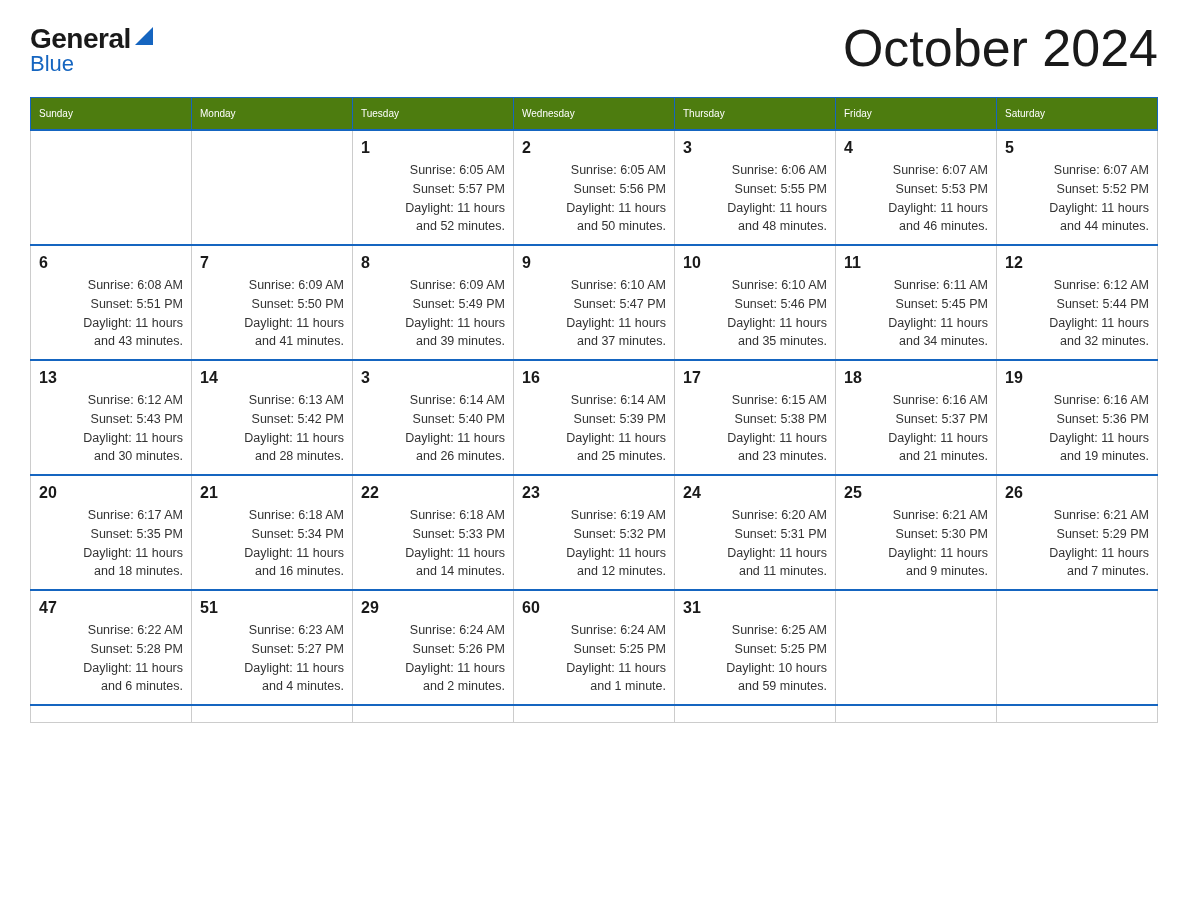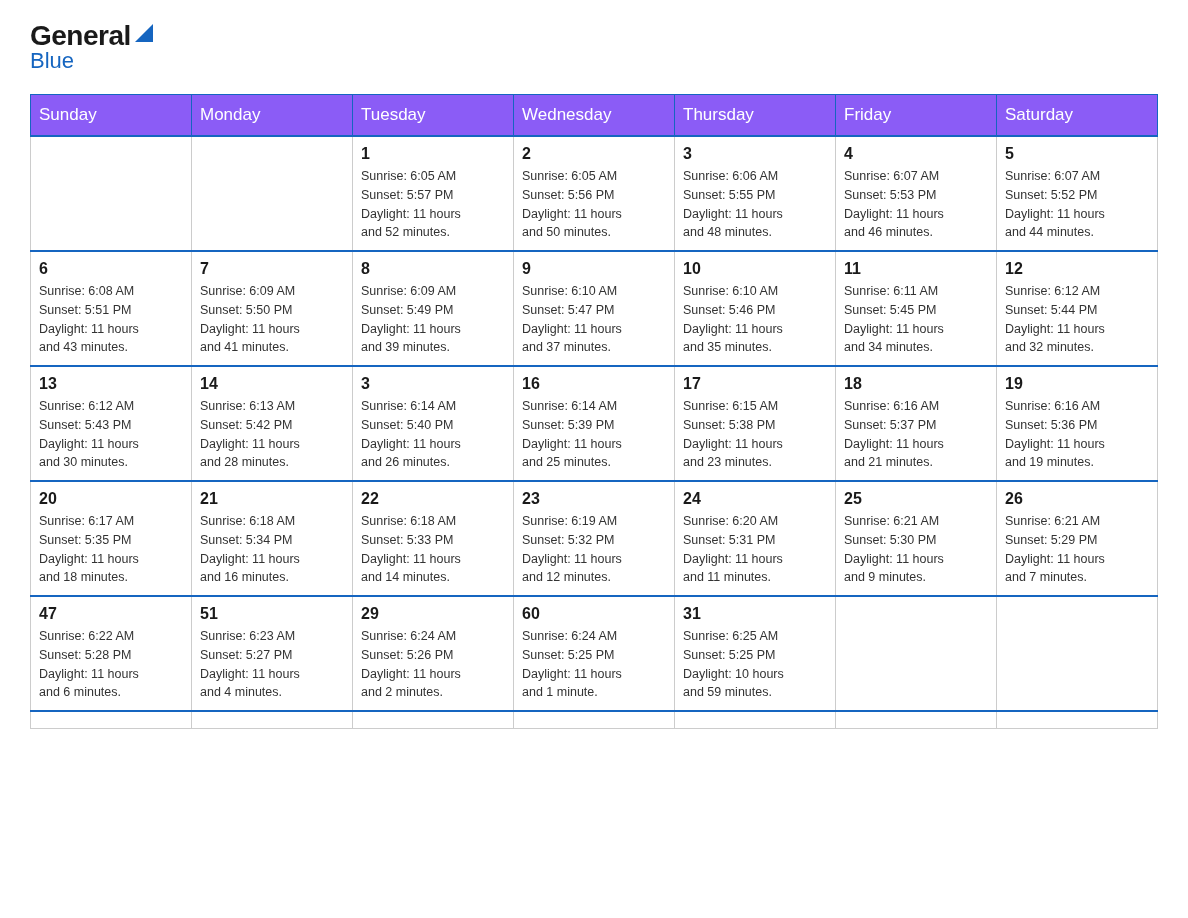--- a/index.html
+++ b/index.html
@@ -44,23 +44,23 @@
     .location {
       font-size: 20px;
       color: #555;
       margin-top: 4px;
     }
     .calendar-table {
       width: 100%;
       border-collapse: collapse;
     }
     .calendar-table th {
-      background-color: #8b5cf6;
+      background-color: #4d7c0f;
       color: #fff;
-      font-size: 17px;
+      font-size: 10px;
       font-weight: normal;
       padding: 10px 8px;
       text-align: left;
       border: 1px solid #1565c0;
     }
     .calendar-table td {
       vertical-align: top;
       border: 1px solid #ccc;
       padding: 8px 8px;
       width: calc(100% / 7);
@@ -72,38 +72,40 @@
     .day-number {
       font-size: 16px;
       font-weight: bold;
       color: #1a1a1a;
       margin-bottom: 4px;
     }
     .day-info {
       font-size: 12.5px;
       color: #333;
       line-height: 1.5;
+      text-align: right;
     }
   </style>
 </head>
 <body>
 
 <div class="header">
   <div class="logo">
     <div style="display:flex;align-items:center;">
       <span class="logo-general">General</span>
       <span style="display:inline-block;margin-left:4px;margin-bottom:2px;">
         <svg width="18" height="18" viewBox="0 0 18 18">
           <polygon points="0,18 18,0 18,18" fill="#1565c0"></polygon>
         </svg>
       </span>
     </div>
     <div class="logo-blue">Blue</div>
   </div>
   <div class="title-area">
+    <div class="month-title">October 2024</div>
   </div>
 </div>
 
 <table class="calendar-table">
   <thead>
     <tr>
     <th>Sunday</th>
         <th>Monday</th>
         <th>Tuesday</th>
         <th>Wednesday</th>

